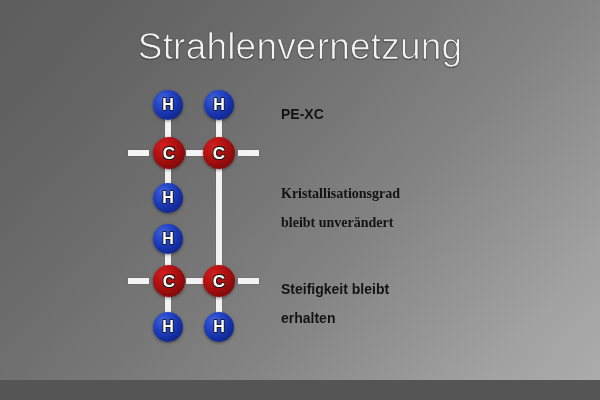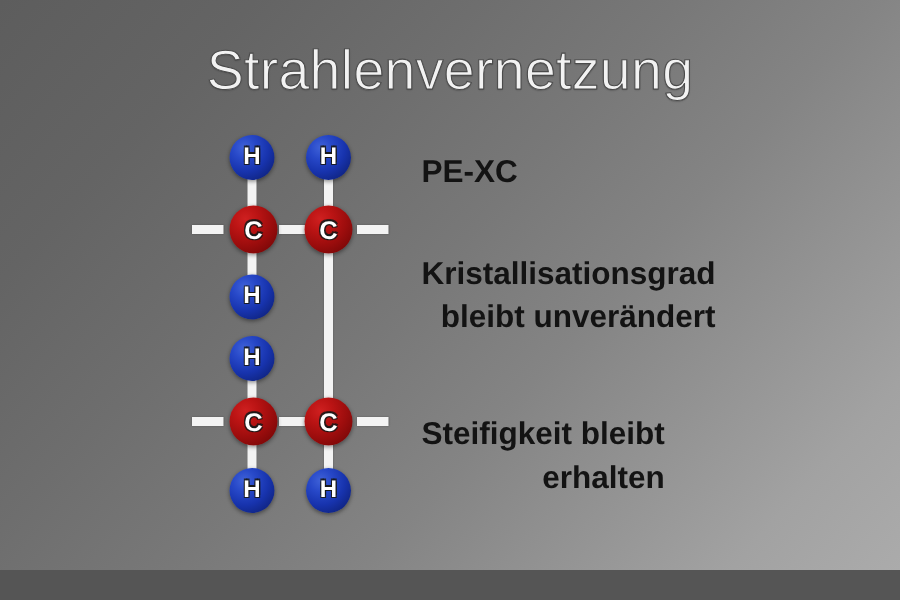--- a/index.html
+++ b/index.html
@@ -111,29 +111,28 @@
   
   #notes {
     position: absolute;
     left: 281px;
     top: 0;
     width: 300px;
     color: #111111;
   }
   .note {
     position: absolute;
-    font-size: 21px;
+    font-size: 14px;
     font-weight: 600;
     line-height: 29px;
     color: #131313;
     white-space: pre-line;
-    text-align: right;
   }
   #note-pexc   { top: 100px; }
-  #note-kristall { top: 168px; }
+  #note-kristall { top: 179px; font-family: Liberation Serif, serif; }
   #note-steif  { top: 275px; }
 </style>
 </head>
 <body>
 
 <div id="slide">
 
   <div id="title">Strahlenvernetzung</div>
 
   <div id="molecule">

